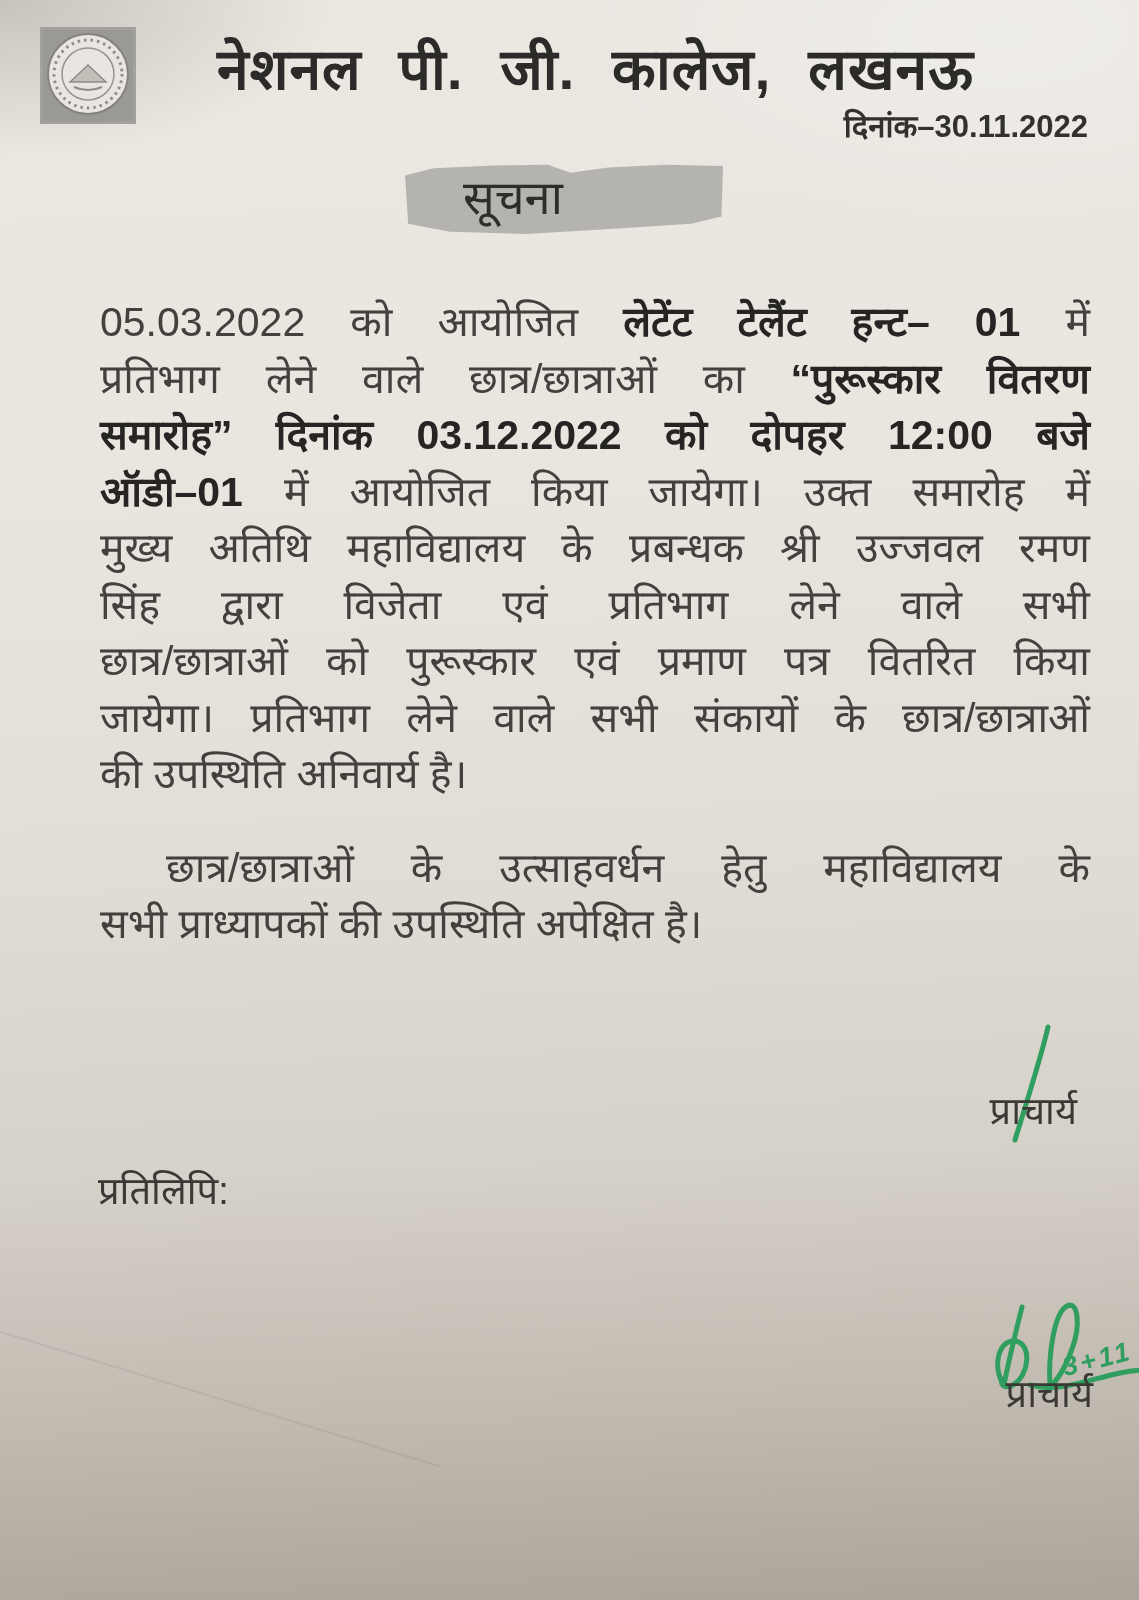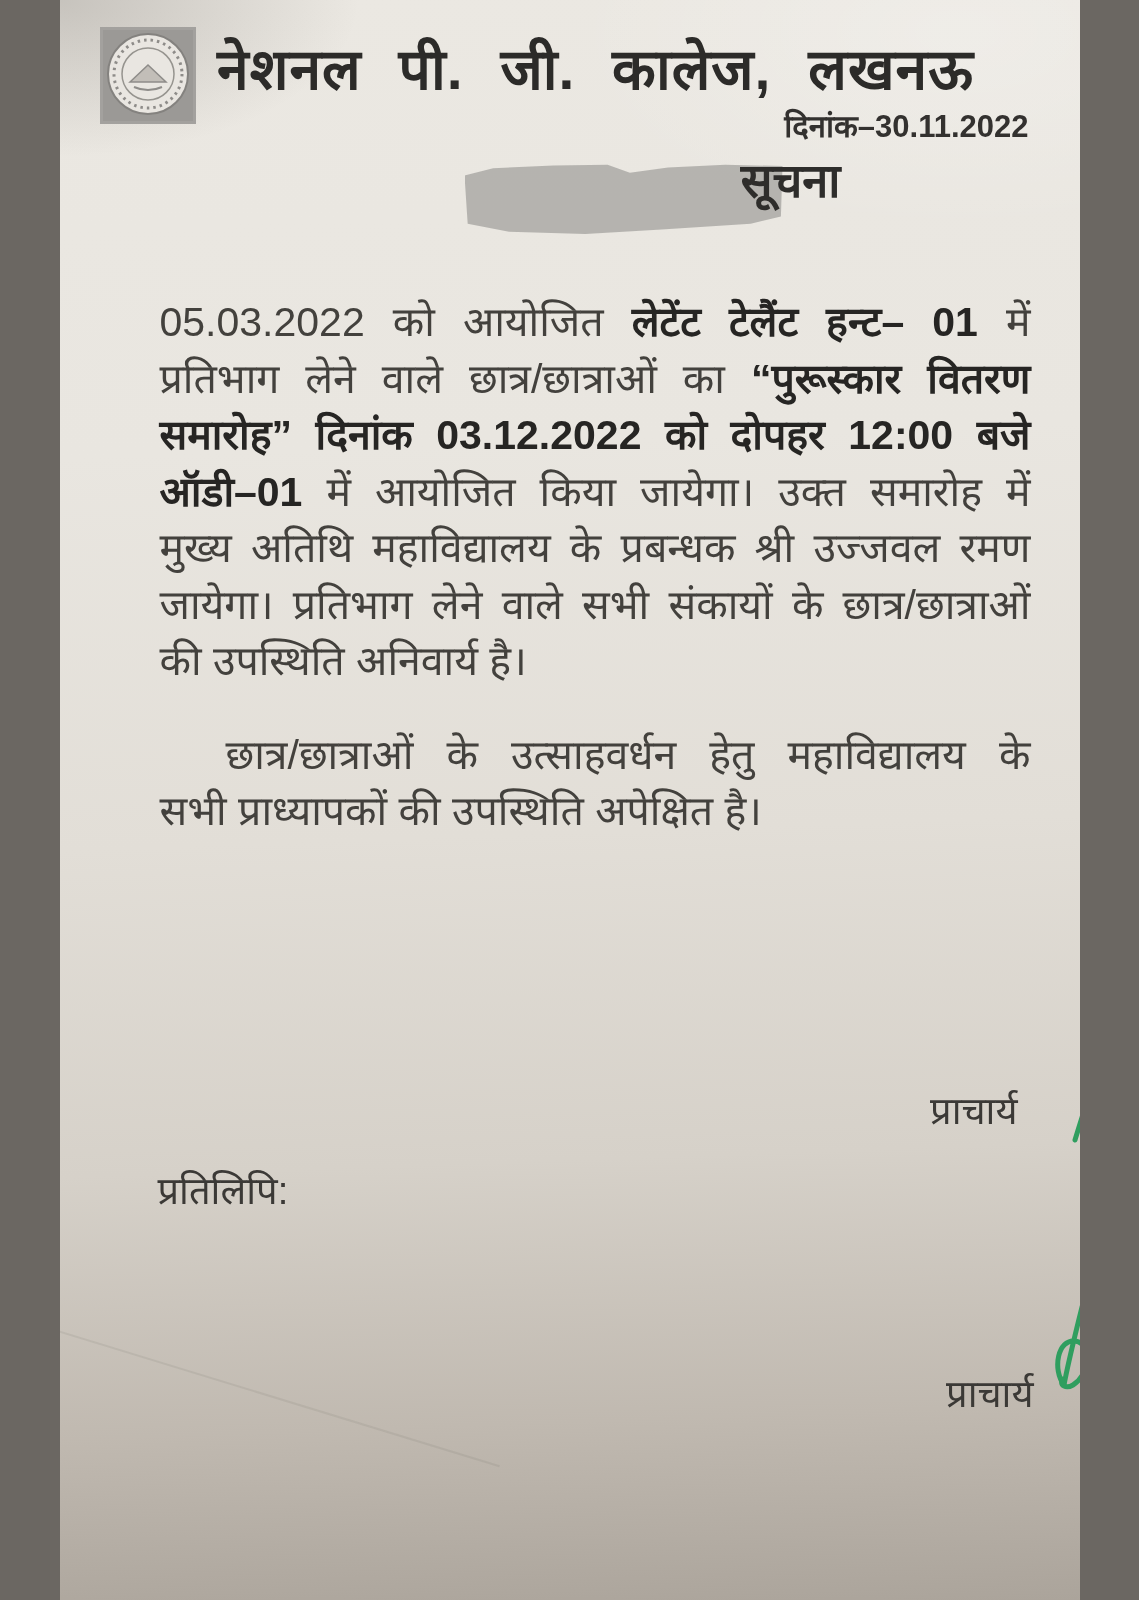--- a/index.html
+++ b/index.html
@@ -1,18 +1,18 @@
 <!DOCTYPE html>
 <html><head>
 <meta charset="utf-8">
 <style>
   html, body { margin: 0; padding: 0; background: #6b6762; }
   .page {
     position: relative;
-    width: 1020px;
+    width: 1139px;
     height: 1600px;
     margin: 0 auto;
     overflow: hidden;
     font-family: "Liberation Sans", "DejaVu Sans", sans-serif;
     background:
       radial-gradient(42% 14% at 0% 0%, rgba(70,64,58,0.22), rgba(70,64,58,0) 70%),
       radial-gradient(55% 18% at 88% 2%, rgba(255,255,255,0.22), rgba(255,255,255,0) 70%),
       linear-gradient(178deg, #ebe8e2 0%, #e9e6e0 28%, #e2ded7 52%, #d6d1c9 72%, #c0b9b0 88%, #aba49b 100%);
     color: #403e3b;
   }
@@ -35,23 +35,23 @@
     font-size: 31px; font-weight: 700; color: #33312f;
   }
 
   
   .title-band {
     position: absolute; left: 405px; top: 161px; width: 318px; height: 73px;
     background: rgba(168,166,163,0.80);
     clip-path: polygon(0 20%, 9% 10%, 28% 6%, 45% 5%, 52% 16%, 64% 9%, 82% 5%, 100% 7%, 99.5% 76%, 90% 86%, 62% 94%, 38% 100%, 14% 97%, 1% 86%);
   }
   .title-text {
-    position: absolute; left: 405px; top: 148px; width: 318px; height: 66px;
-    text-align: right; padding-left: 58px; box-sizing: content-box;
-    font-size: 47px; font-weight: 700; color: #2e2d2b; line-height: 66px;
+    position: absolute; left: 405px; top: 165px; width: 318px; height: 66px;
+    text-align: left; padding-left: 58px; box-sizing: content-box;
+    font-size: 47px; font-weight: 400; color: #2e2d2b; line-height: 66px;
   }
 
   
   .body-block { position: absolute; left: 100px; right: 49px; top: 294px; font-size: 41px; color: #43413d; }
   .line { height: 56.5px; line-height: 56.5px; white-space: nowrap; }
   .just { text-align: justify; text-align-last: justify; white-space: normal; }
   .left { text-align: right; text-align-last: left; }
   .indent { text-indent: 66px; }
   .p2 { margin-top: 37px; }
   b, .bold { font-weight: 700; color: #262523; }
@@ -92,20 +92,22 @@
 
   <div class="title-band"></div>
   <div class="title-text">सूचना</div>
 
   <div class="body-block">
     <div class="line just"><span>05.03.2022 को आयोजित </span><b>लेटेंट टेलैंट हन्ट– 01</b><span> में</span></div>
     <div class="line just"><span>प्रतिभाग लेने वाले छात्र/छात्राओं का </span><b>“पुरूस्कार वितरण</b></div>
     <div class="line just"><b>समारोह” दिनांक 03.12.2022 को दोपहर 12:00 बजे</b></div>
     <div class="line just"><b>ऑडी–01</b><span> में आयोजित किया जायेगा। उक्त समारोह में</span></div>
     <div class="line just"><span>मुख्य अतिथि महाविद्यालय के प्रबन्धक श्री उज्जवल रमण</span></div>
+    <div class="line just"><span>सिंह द्वारा विजेता एवं प्रतिभाग लेने वाले सभी</span></div>
+    <div class="line just"><span>छात्र/छात्राओं को पुरूस्कार एवं प्रमाण पत्र वितरित किया</span></div>
     <div class="line just"><span>जायेगा। प्रतिभाग लेने वाले सभी संकायों के छात्र/छात्राओं</span></div>
     <div class="line left"><span>की उपस्थिति अनिवार्य है।</span></div>
 
     <div class="line just indent p2"><span>छात्र/छात्राओं के उत्साहवर्धन हेतु महाविद्यालय के</span></div>
     <div class="line left"><span>सभी प्राध्यापकों की उपस्थिति अपेक्षित है।</span></div>
   </div>
 
   <svg class="pen-stroke" viewBox="0 0 56 124" xmlns="http://www.w3.org/2000/svg">
     <path d="M46,5 C40,32 26,76 13,118" fill="none" stroke="#2f9e5f" stroke-width="5" stroke-linecap="round"></path>
   </svg>

